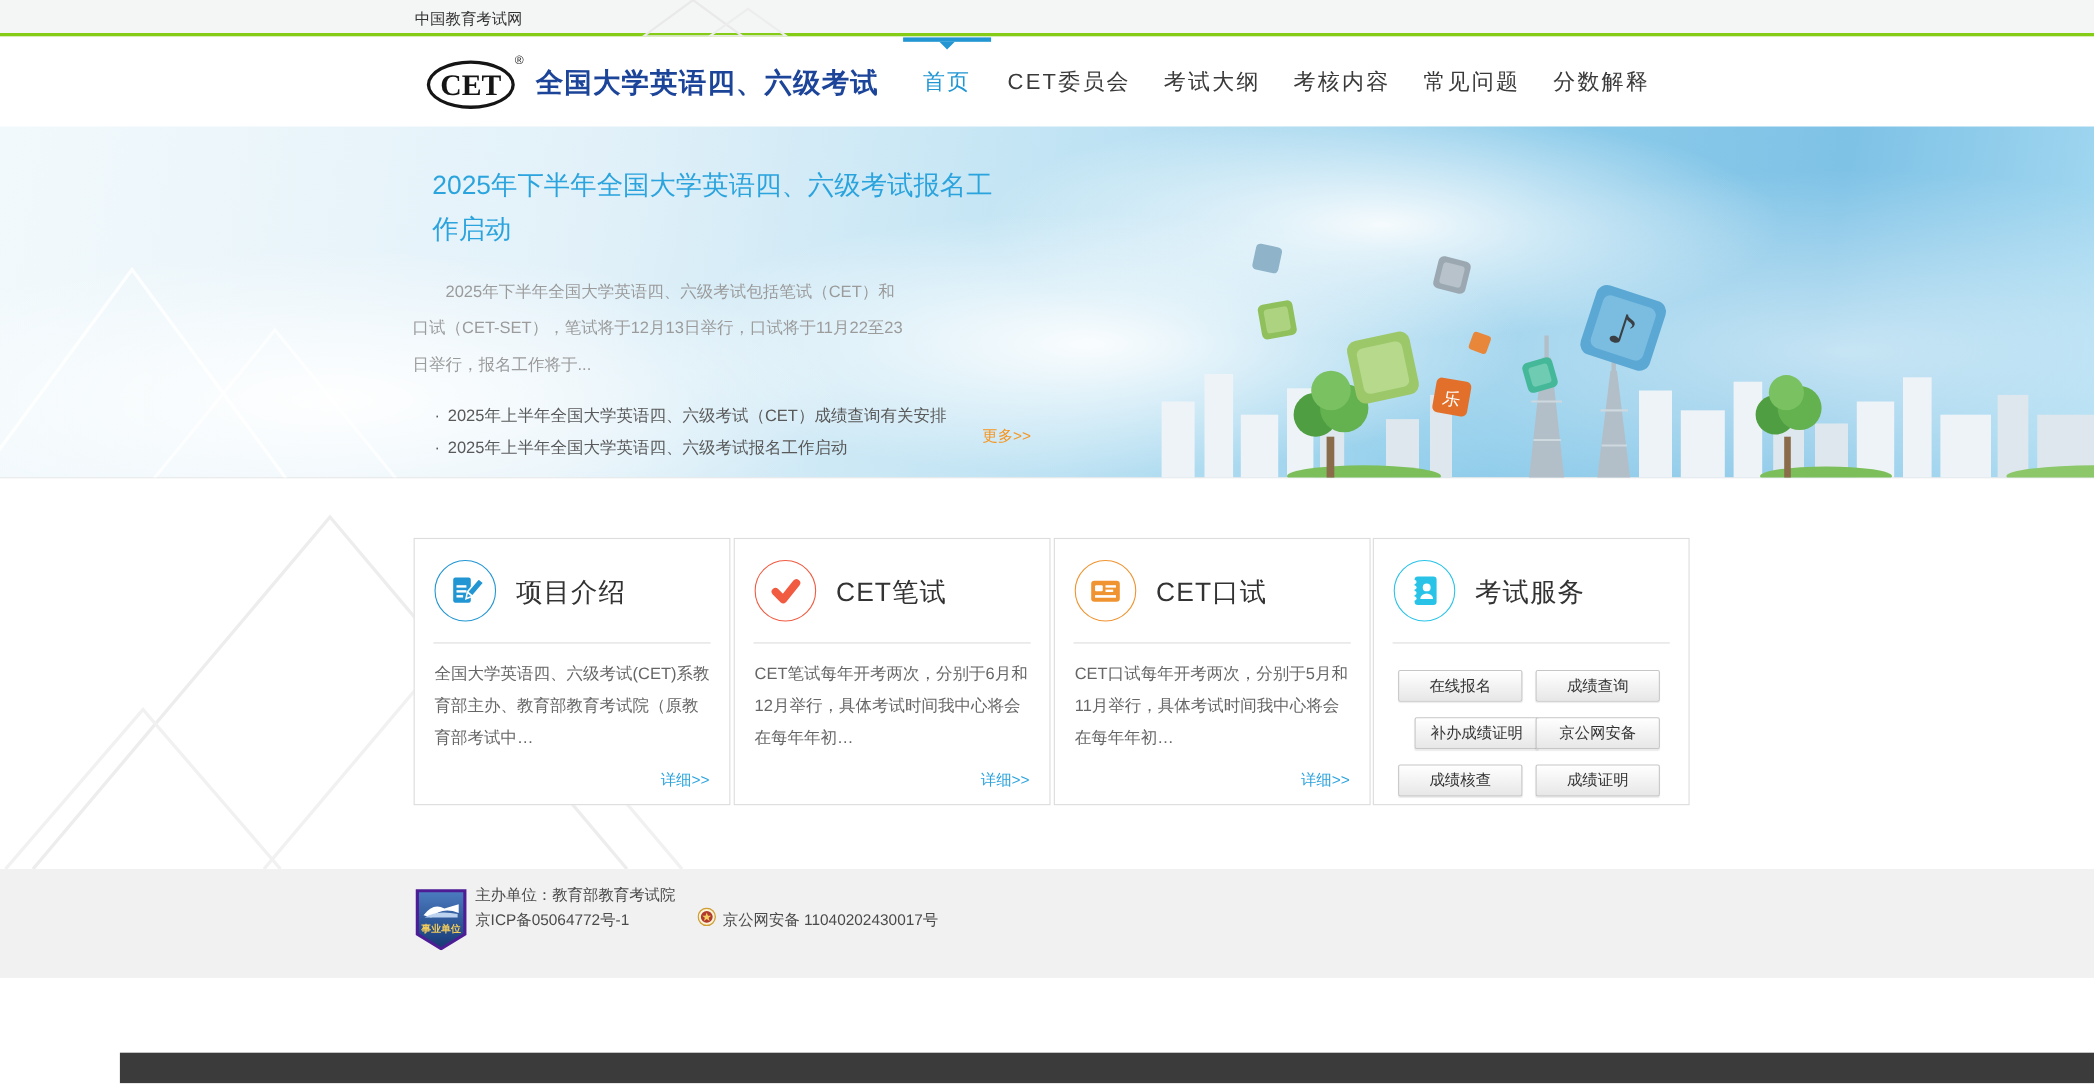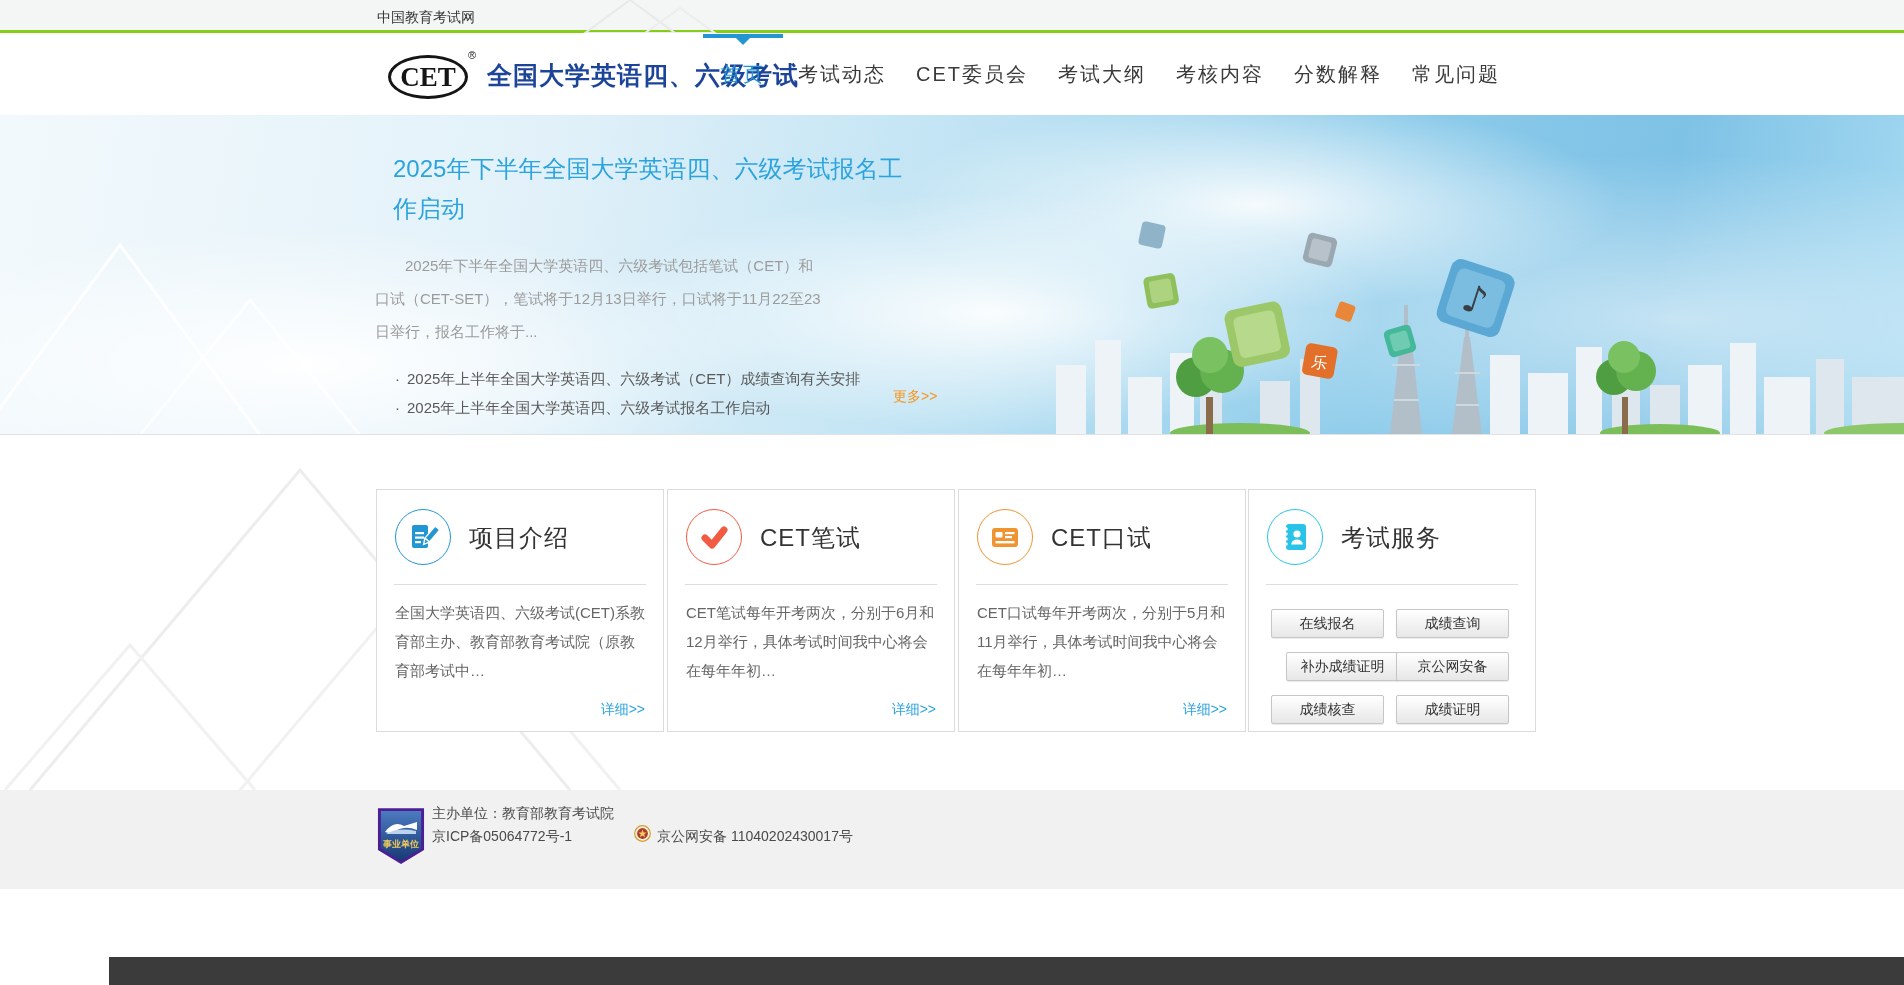--- a/index.html
+++ b/index.html
@@ -117,26 +117,25 @@
   <header class="header">
     <div class="logo">
       <span class="logo-oval">
         <span class="logo-text">CET</span>
       </span>
       <span class="logo-reg">®</span>
     </div>
     <div class="site-title">全国大学英语四、六级考试</div>
     <nav class="nav">
       <a class="nav-item active" href="#">首页</a>
-      <a class="nav-item" href="#">考试动态</a>
       <a class="nav-item" href="#">CET委员会</a>
       <a class="nav-item" href="#">考试大纲</a>
       <a class="nav-item" href="#">考核内容</a>
+      <a class="nav-item" href="#">常见问题</a>
       <a class="nav-item" href="#">分数解释</a>
-      <a class="nav-item" href="#">常见问题</a>
     </nav>
   </header>
 
   <section class="hero">
     <svg class="hero-art" width="1904" height="320">
 
       <path d="M-20 320 L120 130 L260 320" fill="none" stroke="rgba(255,255,255,.85)" stroke-width="3"></path>
       <path d="M140 320 L250 185 L360 320" fill="none" stroke="rgba(255,255,255,.7)" stroke-width="3"></path>
 
       <g fill="#eef3f7">

